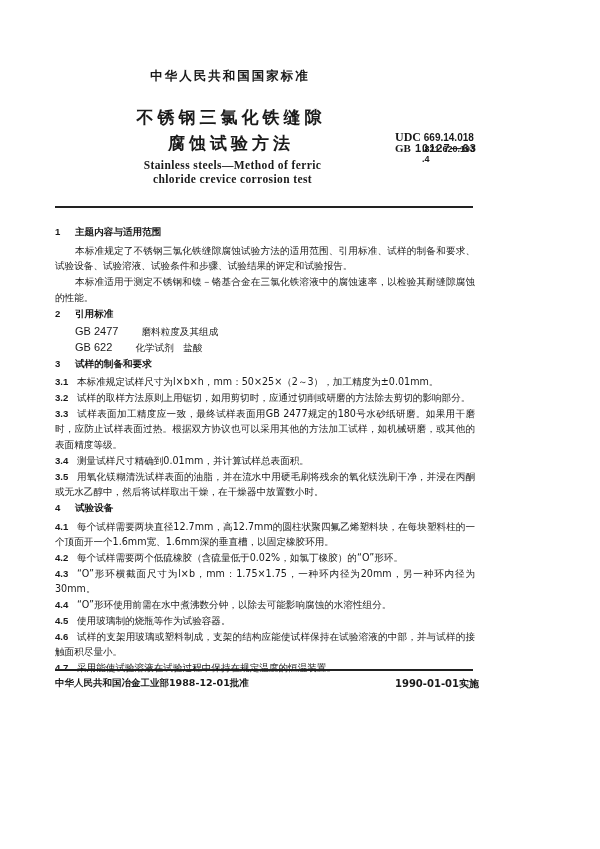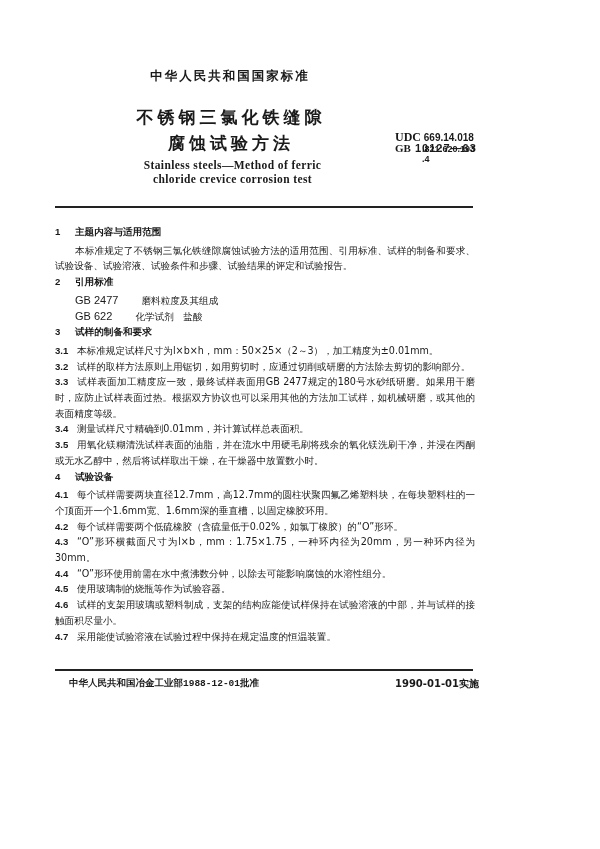--- a/index.html
+++ b/index.html
@@ -16,21 +16,21 @@
   .gbno .lbl { font-family:"Liberation Serif", serif; letter-spacing:0; }
   .rule { left:55px; width:418px; height:1.5px; background:#222; }
   .content { left:55px; top:224px; width:420px; font-size:9.6px; line-height:15.7px; }
   .sec-h { font-weight:bold; margin-bottom:3px; }
   .sec-h .num { display:inline-block; width:20px; font-family:"Liberation Sans", sans-serif; }
   .p { text-indent:20px; text-align:justify; }
   .ref { padding-left:20px; }
   .ref .code { font-family:Liberation Sans, sans-serif; font-size:11px; margin-right:20px; }
   .item { text-align:justify; }
   .item .num { font-weight:bold; font-family:"Liberation Sans", sans-serif; display:inline-block; width:22px; }
-  .footer-left { left:69px; top:677px; font-size:9.5px; font-weight:bold;font-family:Liberation Mono, monospace; }
+  .footer-left { left:55px; top:677px; font-size:9.5px; font-weight:bold; }
   .footer-right { left:395px; top:677px; font-size:10px; font-weight:bold; }
 </style>
 </head>
 <body>
 
 <div class="abs national">中华人民共和国国家标准</div>
 
 <div class="abs title">
   <div>不锈钢三氯化铁缝隙</div>
   <div>腐蚀试验方法</div>
@@ -53,20 +53,21 @@
 </div>
 
 <div class="abs rule" style="top:206px;"></div>
 
 <div class="abs content">
 
   <div class="sec-h">
     <span class="num">1</span><span>主题内容与适用范围</span>
   </div>
   <div class="p">本标准规定了不锈钢三氯化铁缝隙腐蚀试验方法的适用范围、引用标准、试样的制备和要求、试验设备、试验溶液、试验条件和步骤、试验结果的评定和试验报告。</div>
+  <div class="p">本标准适用于测定不锈钢和镍－铬基合金在三氯化铁溶液中的腐蚀速率，以检验其耐缝隙腐蚀的性能。</div>
 
   <div class="sec-h">
     <span class="num">2</span><span>引用标准</span>
   </div>
   <div class="ref">
     <span class="code">GB 2477</span>
     <span>磨料粒度及其组成</span>
   </div>
   <div class="ref">
     <span class="code">GB 622</span>

